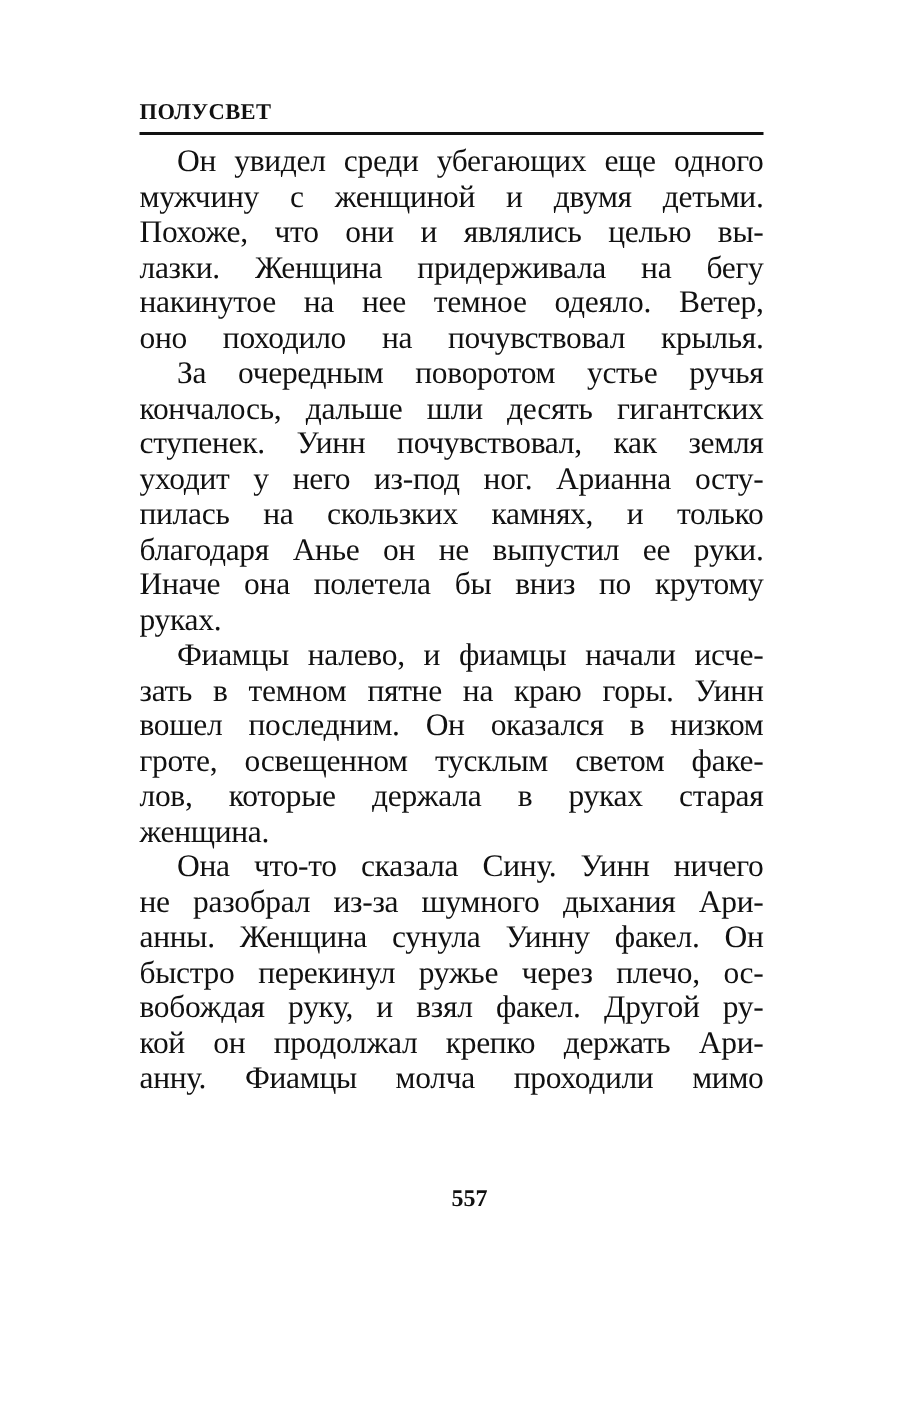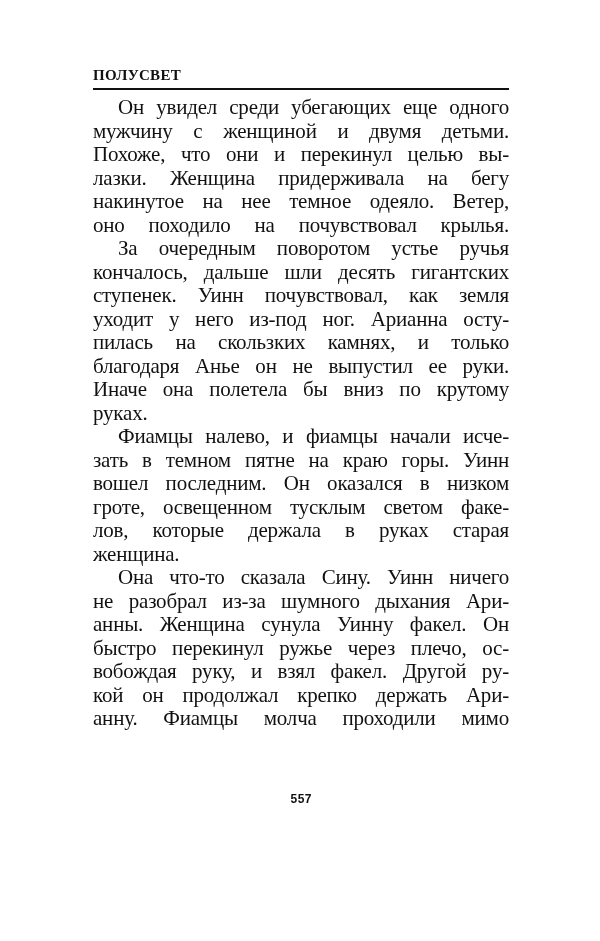--- a/index.html
+++ b/index.html
@@ -64,42 +64,42 @@
     }
     .line.last {
       text-align-last: left;
     }
     .line.first {
       padding-left: 25px;
     }
     .para .line { text-indent: 0; }
     .folio {
       position: absolute;
-      left: 0;
+      left: 12px;
       top: 791px;
       width: 416px;
       text-align: center;
-      font-family: Liberation Mono, monospace;
+      font-family: Liberation Serif, serif;
       font-weight: bold;
-      font-size: 12px;
+      font-size: 16px;
       line-height: 18px;
     }
   </style>
 </head>
 <body>
 
 <div class="page">
   <div class="running-head">ПОЛУСВЕТ</div>
   <div class="head-rule"></div>
 
   <div class="body-text">
     <div class="para">
       <span class="line first">Он увидел среди убегающих еще одного</span>
       <span class="line">мужчину с женщиной и двумя детьми.</span>
-      <span class="line">Похоже, что они и перекинул целью вы-</span>
+      <span class="line">Похоже, что они и являлись целью вы-</span>
       <span class="line">лазки. Женщина придерживала на бегу</span>
       <span class="line">накинутое на нее темное одеяло. Ветер,</span>
       <span class="line">оно походило на почувствовал крылья.</span>
     </div>
     <div class="para">
       <span class="line first">За очередным поворотом устье ручья</span>
       <span class="line">кончалось, дальше шли десять гигантских</span>
       <span class="line">ступенек. Уинн почувствовал, как земля</span>
       <span class="line">уходит у него из-под ног. Арианна осту-</span>
       <span class="line">пилась на скользких камнях, и только</span>

